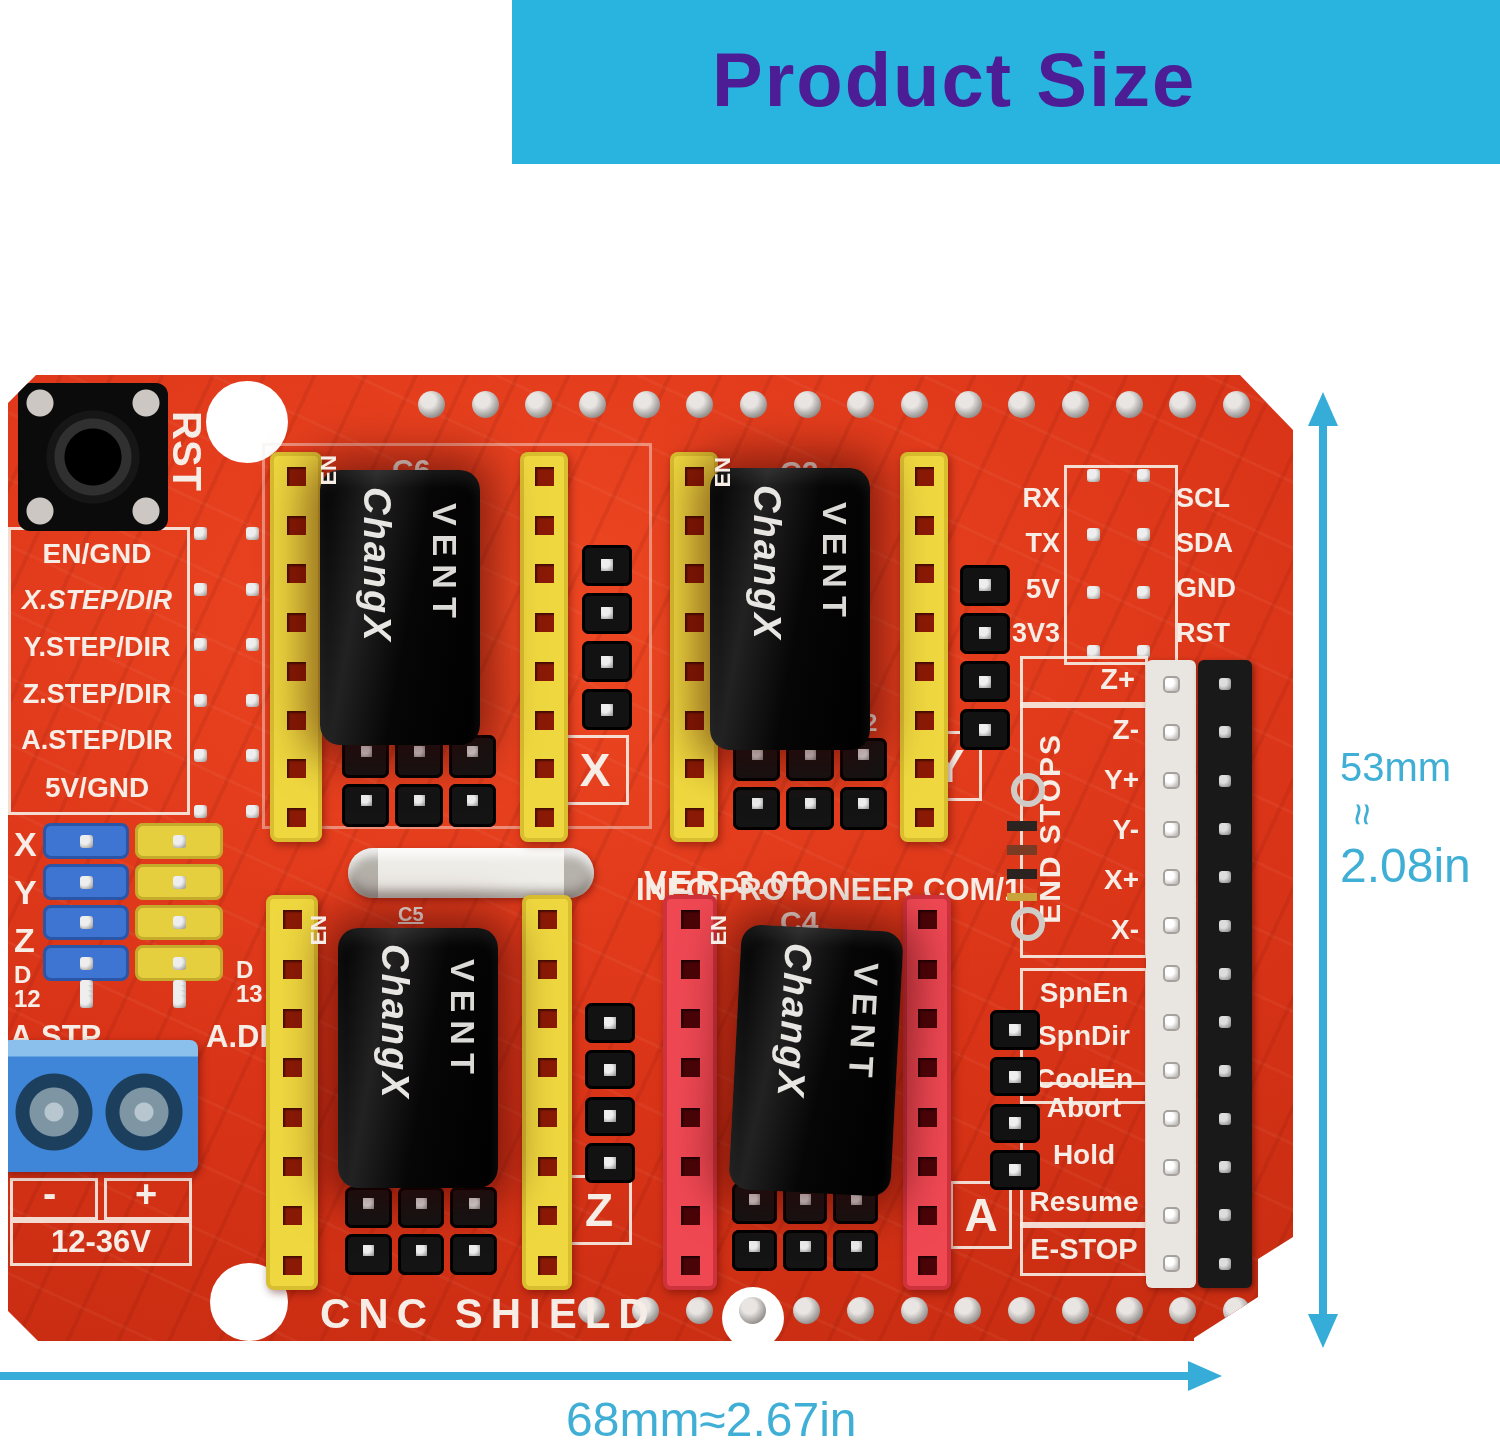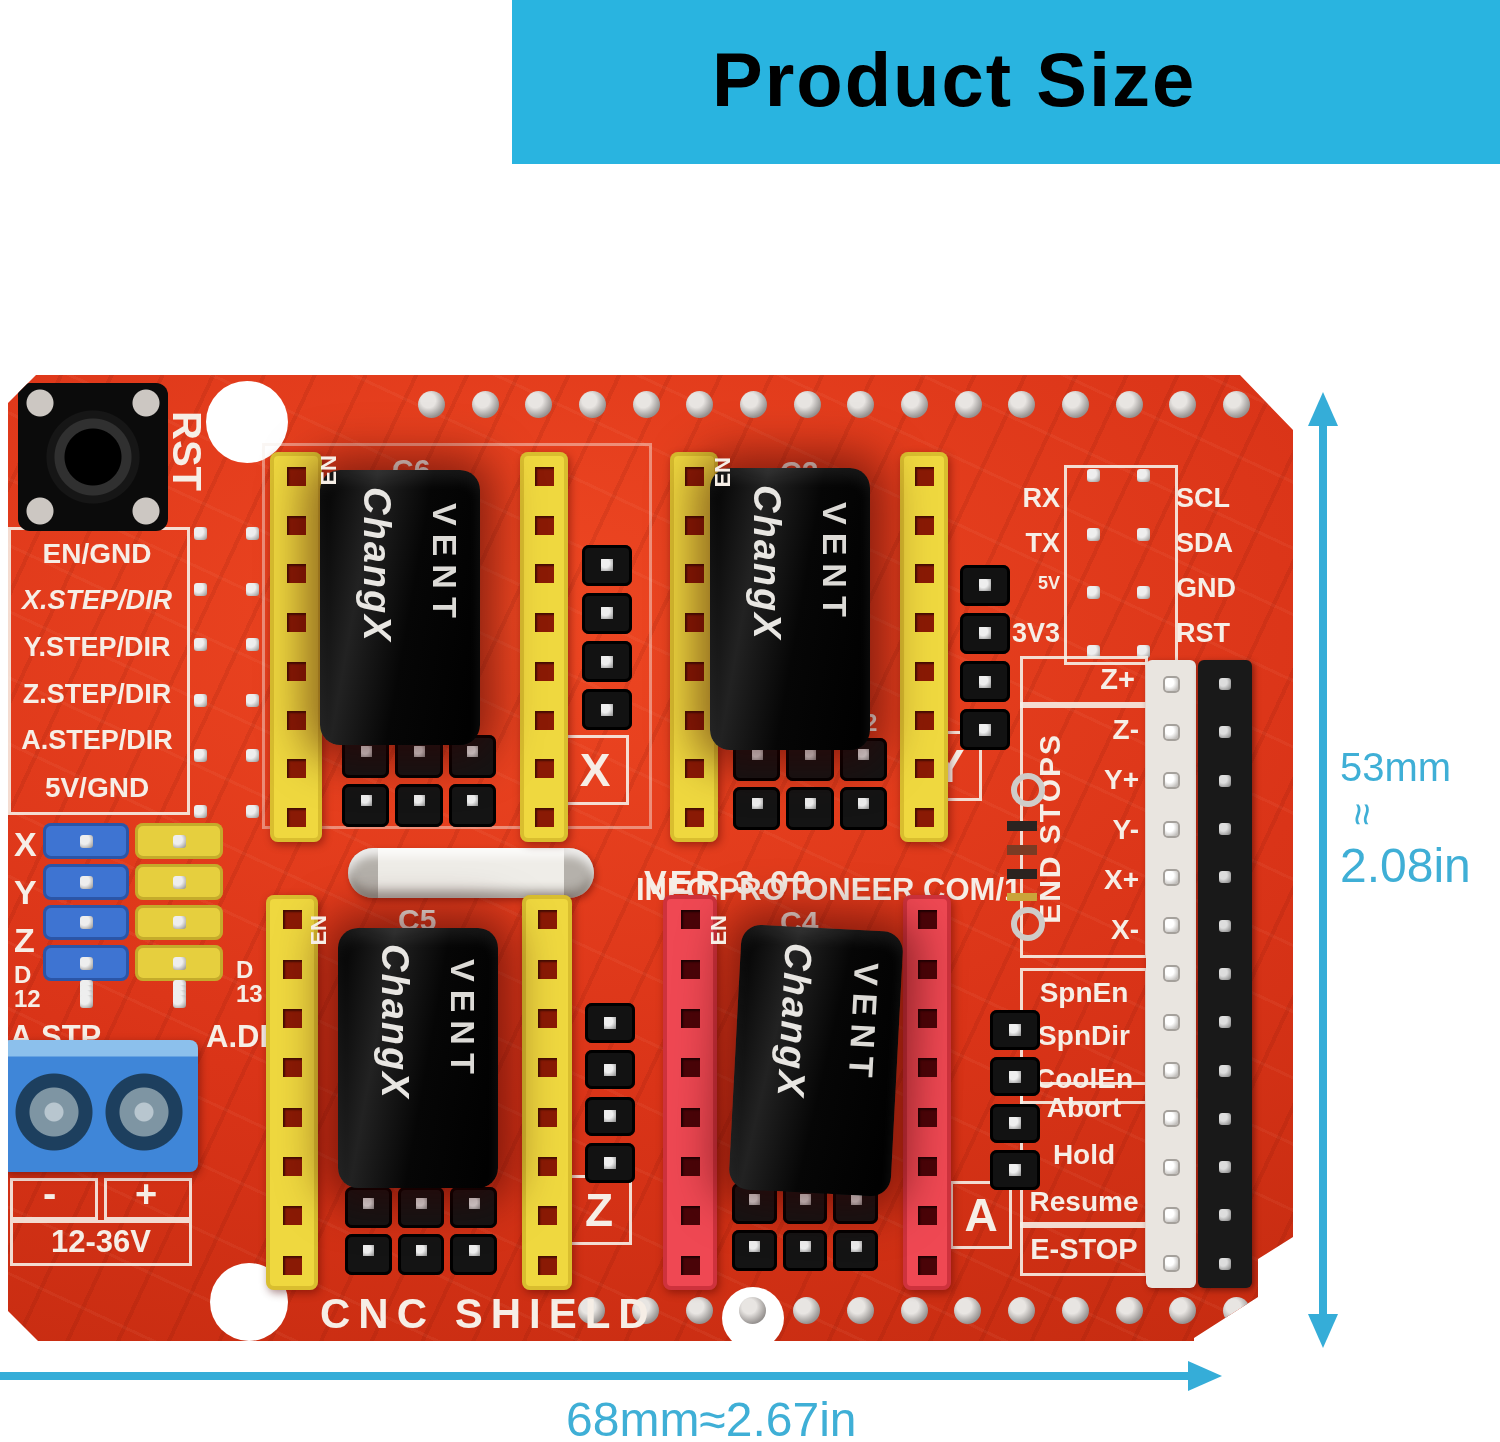--- a/index.html
+++ b/index.html
@@ -1,20 +1,20 @@
 <!DOCTYPE html>
 <html><head>
 <meta charset="utf-8">
 <style>
   html,body{margin:0;padding:0;background:#ffffff;}
   #stage{position:relative;width:1500px;height:1442px;background:#ffffff;overflow:hidden;
          font-family:"Liberation Sans",sans-serif;}
   
   .banner{position:absolute;left:512px;top:0;width:988px;height:164px;background:#29b4e0;}
-  .banner h1{margin:0;padding-left:200px;line-height:160px;font-size:76px;font-weight:bold;color:#000000;letter-spacing:2px;}
+  .banner h1{margin:0;padding-left:200px;line-height:160px;font-size:76px;font-weight:bold;color:#4c1d95;letter-spacing:2px;}
   
   .dim{color:#3fafd6;font-weight:normal;}
   .v-arrow{position:absolute;left:1319px;top:412px;width:8px;height:916px;background:#35add8;}
   .v-arrow:before,.v-arrow:after{content:"";position:absolute;left:-11px;border-left:15px solid transparent;border-right:15px solid transparent;}
   .v-arrow:before{top:-20px;border-bottom:34px solid #35add8;}
   .v-arrow:after{bottom:-20px;border-top:34px solid #35add8;}
   .h-line{position:absolute;left:0;top:1372px;width:1196px;height:8px;background:#35add8;}
   .h-line:after{content:"";position:absolute;right:-26px;top:-11px;border-top:15px solid transparent;border-bottom:15px solid transparent;border-left:34px solid #35add8;}
   .dim-53{position:absolute;left:1340px;top:745px;font-size:40px;}
   .dim-approx-v{position:absolute;left:1352px;top:792px;font-size:40px;display:inline-block;transform:rotate(90deg);}
@@ -308,21 +308,21 @@
       </div>
     <div class="letterbox" style="left:908px;top:356px;width:60px;height:64px;z-index:1;">
       <span class="silk" style="position:static;">Y</span>
       </div>
 
     <div class="fuse"></div>
     <span class="silk" style="left:636px;top:488px;font-size:34px;letter-spacing:3px;">VER 3.00</span>
     <span class="silk" style="left:628px;top:497px;font-size:31px;">INFO.PROTONEER.COM/1</span>
 
     <span class="silk vtext up" style="left:298px;top:540px;font-size:22px;z-index:5;">EN</span>
-    <span class="silk" style="left:390px;top:528px;font-size:30px;z-index:1;text-decoration:underline;">C5</span>
+    <span class="silk" style="left:390px;top:528px;font-size:20px;z-index:1;text-decoration:underline;">C5</span>
     <div class="fstrip yellow" style="left:258px;top:520px;width:52px;height:395px;">
         <i></i>
         <i></i>
         <i></i>
         <i></i>
         <i></i>
         <i></i>
         <i></i>
         <i></i>
       </div>
@@ -410,21 +410,21 @@
         <i></i>
       </div>
     <div class="male blue" style="left:1112px;top:100px;width:46px;height:176px;">
         <i></i>
         <i></i>
         <i></i>
         <i></i>
       </div>
     <span class="silk" style="left:1004px;top:108px;width:48px;text-align:right;font-size:27px;">RX</span>
     <span class="silk" style="left:1004px;top:153px;width:48px;text-align:right;font-size:27px;">TX</span>
-    <span class="silk" style="left:1004px;top:198px;width:48px;text-align:right;font-size:18px;">5V</span>
+    <span class="silk" style="left:1004px;top:198px;width:48px;text-align:right;font-size:28px;">5V</span>
     <span class="silk" style="left:998px;top:243px;width:54px;text-align:right;font-size:27px;">3V3</span>
     <span class="silk" style="left:1168px;top:108px;font-size:27px;">SCL</span>
     <span class="silk" style="left:1168px;top:153px;font-size:27px;">SDA</span>
     <span class="silk" style="left:1168px;top:198px;font-size:27px;">GND</span>
     <span class="silk" style="left:1168px;top:243px;font-size:27px;">RST</span>
 
     <div class="resistor">
         <div class="body"></div>
       </div>
 

